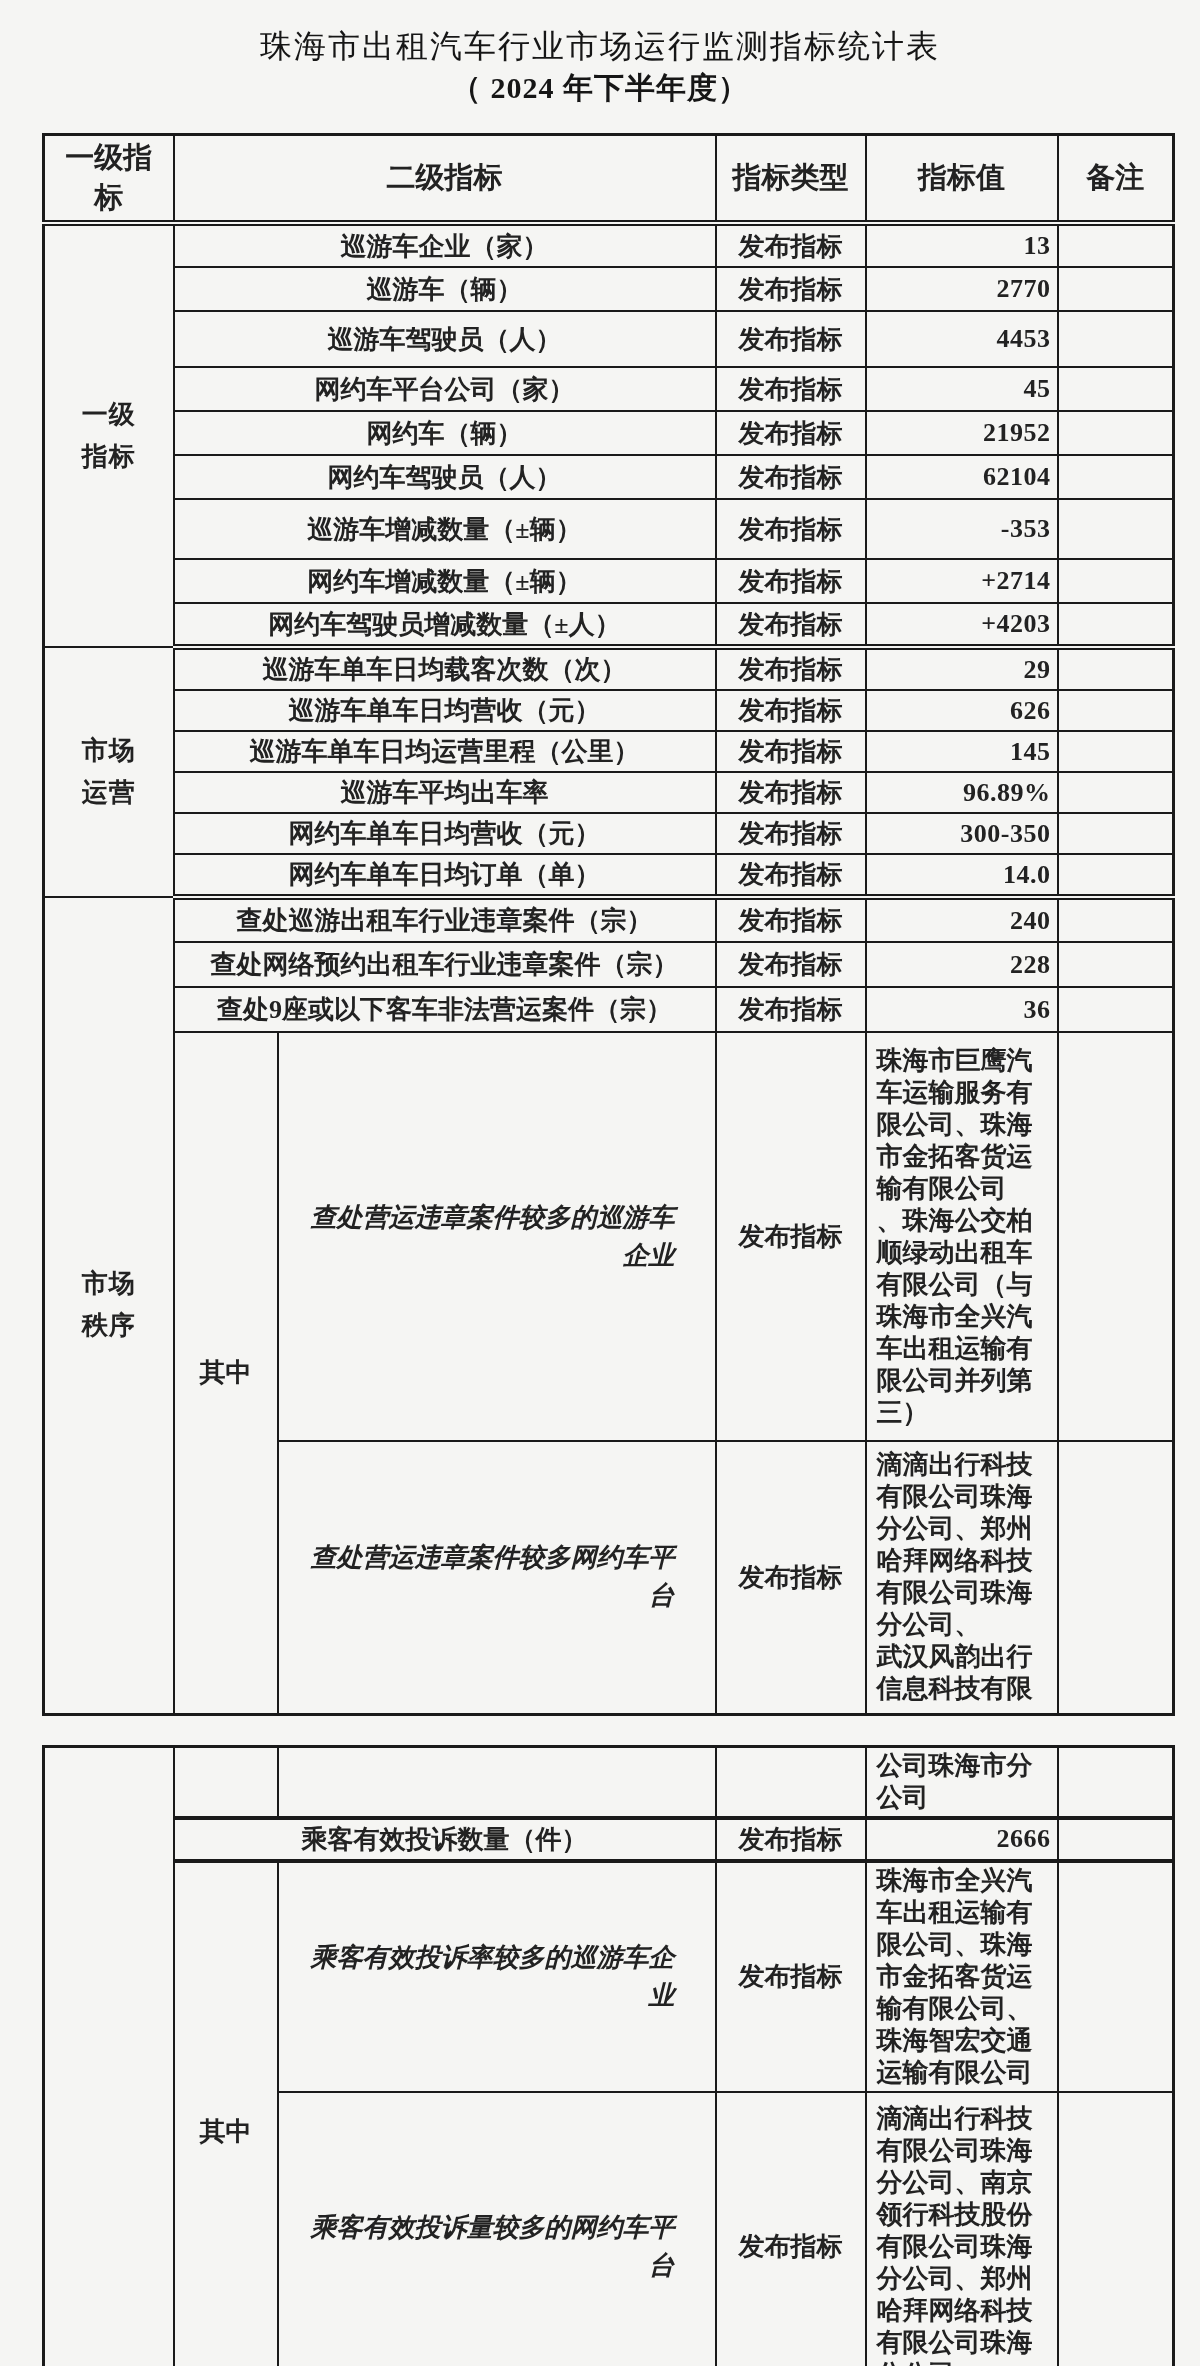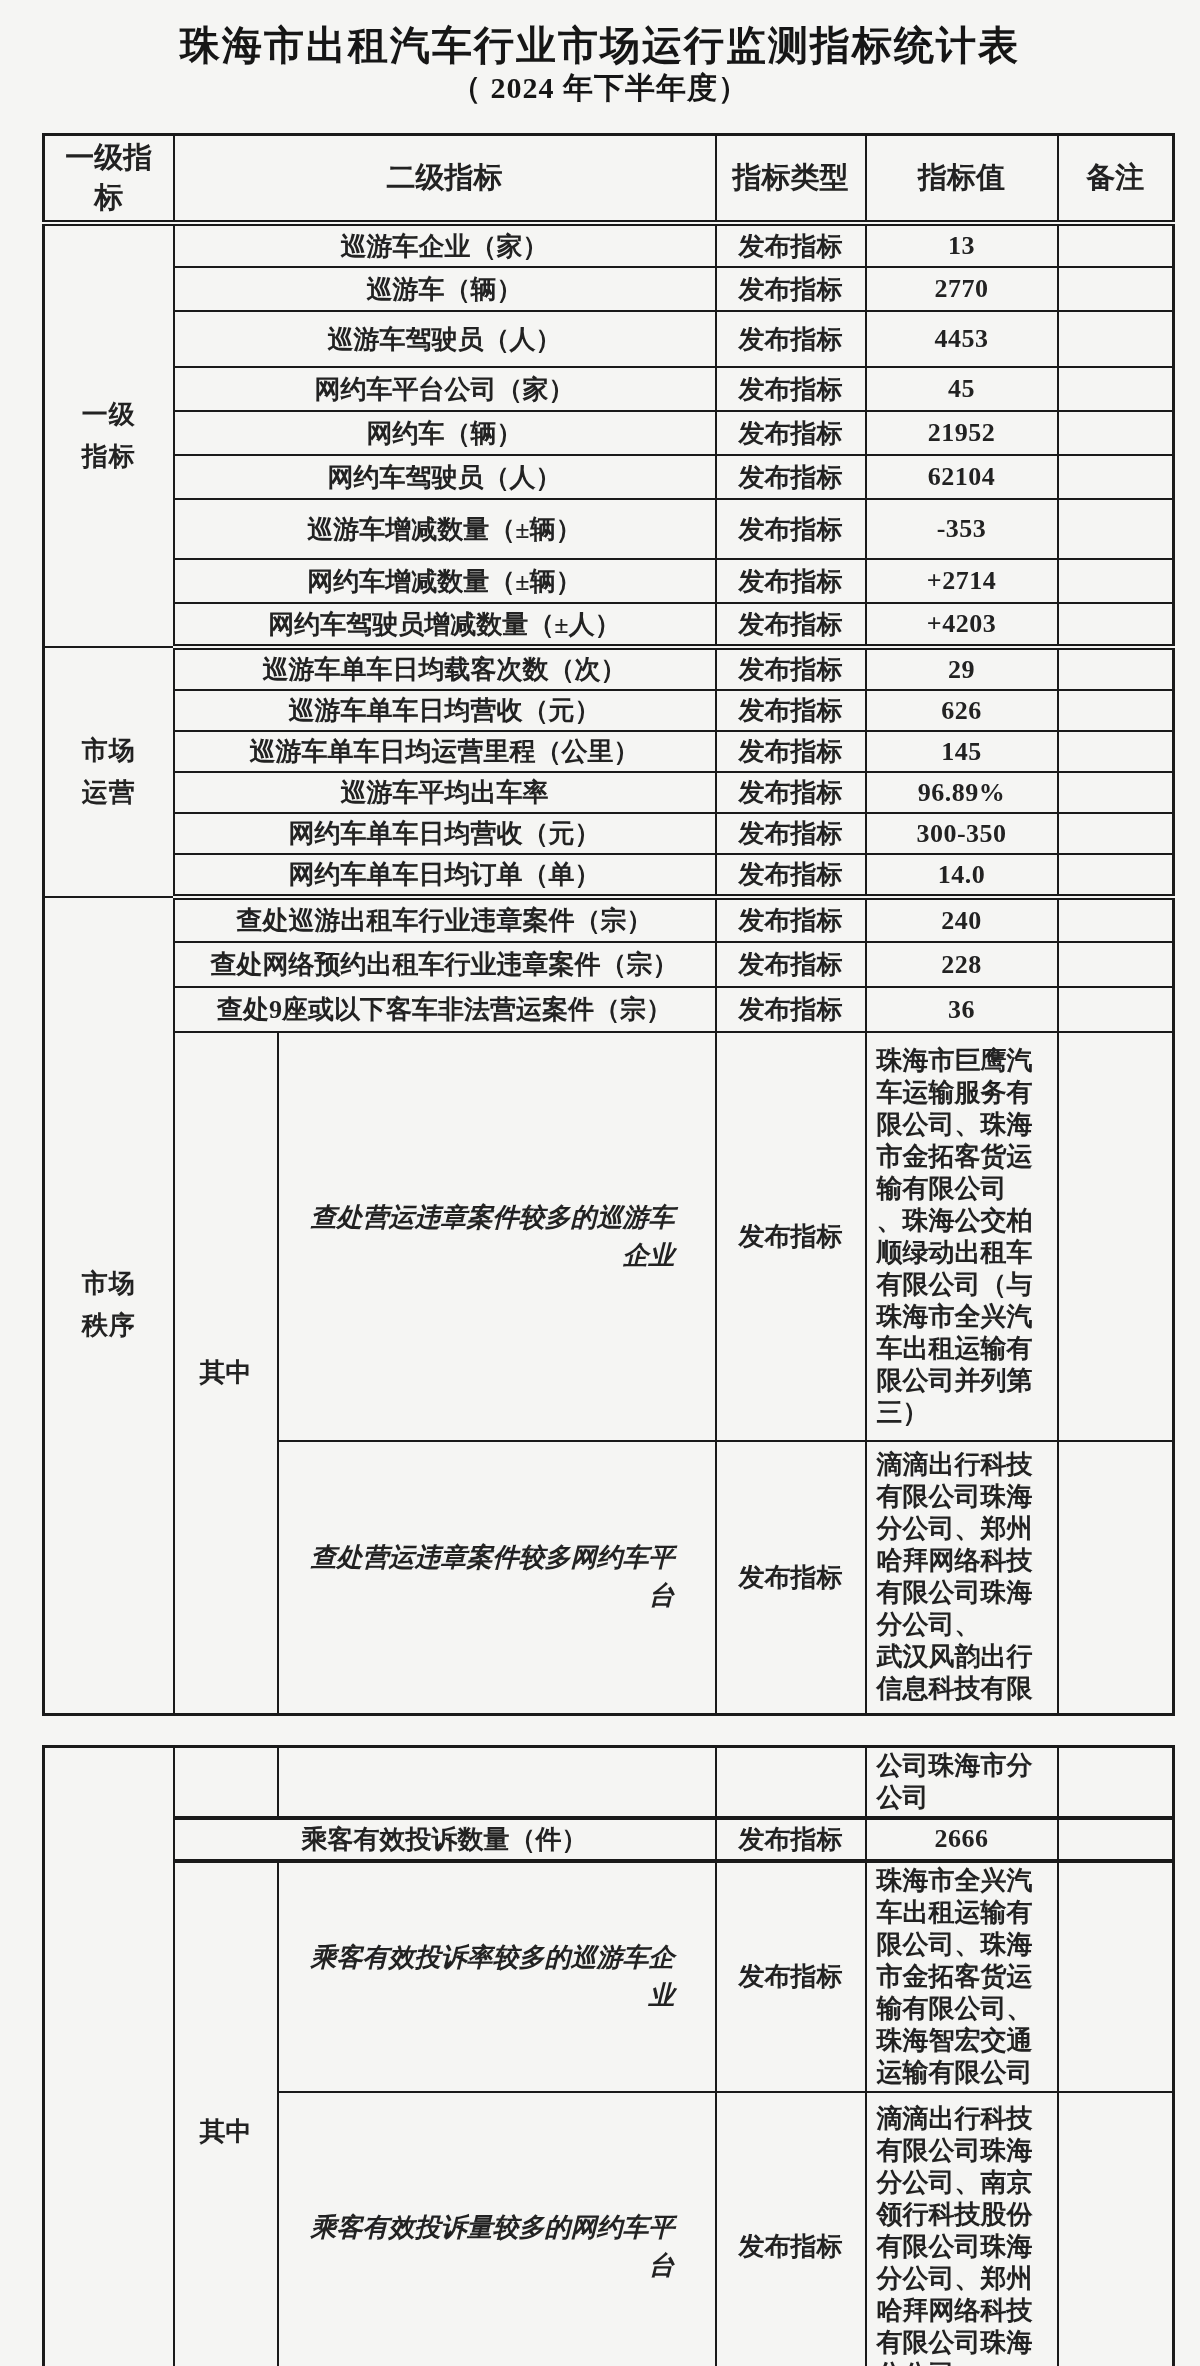--- a/index.html
+++ b/index.html
@@ -9,22 +9,22 @@
     width: 1200px; height: 2366px;
     margin: 0 auto;
     background: #f5f5f3;
     color: #1b1b1b;
     font-family: "Liberation Serif", "DejaVu Serif", serif;
     overflow: hidden;
   }
   .title {
     margin: 26px 0 0;
     text-align: center;
-    font-size: 40px; line-height: 40px;
-    font-weight: 700; letter-spacing: 2px;
+    font-size: 32px; line-height: 40px;
+    font-weight: 400; letter-spacing: 2px;
     color: #161616;
   }
   .subtitle {
     margin: 2px 0 0;
     text-align: center;
     font-size: 30px; line-height: 40px;
     font-weight: 700; letter-spacing: 1px;
     color: #161616;
   }
   table.sheet {
@@ -70,21 +70,21 @@
     line-height: 38px;
     font-style: italic;
   }
   td.val-left {
     text-align: left;
     padding: 2px 10px;
     line-height: 32px;
     white-space: pre-wrap;
     word-break: break-all;
   }
-  td.num { letter-spacing: 0.5px; }
+  td.num { letter-spacing: 0.5px; text-align: right; }
 </style>
 </head>
 <body>
 
 <div class="page">
 
   <h1 class="title">珠海市出租汽车行业市场运行监测指标统计表</h1>
   <h2 class="subtitle">（ 2024 年下半年度）</h2>
 
   <table class="sheet t1">

